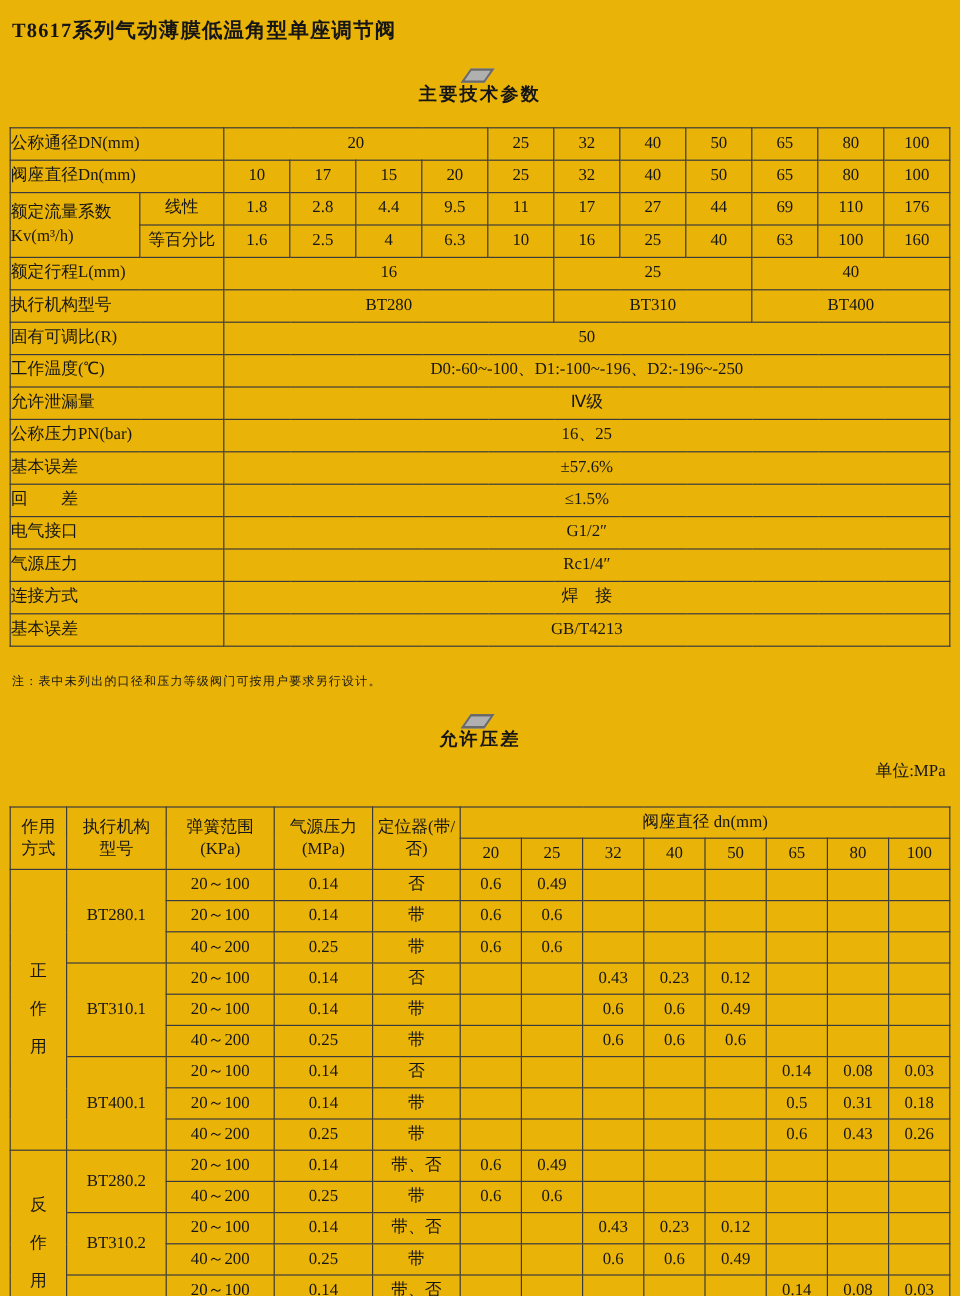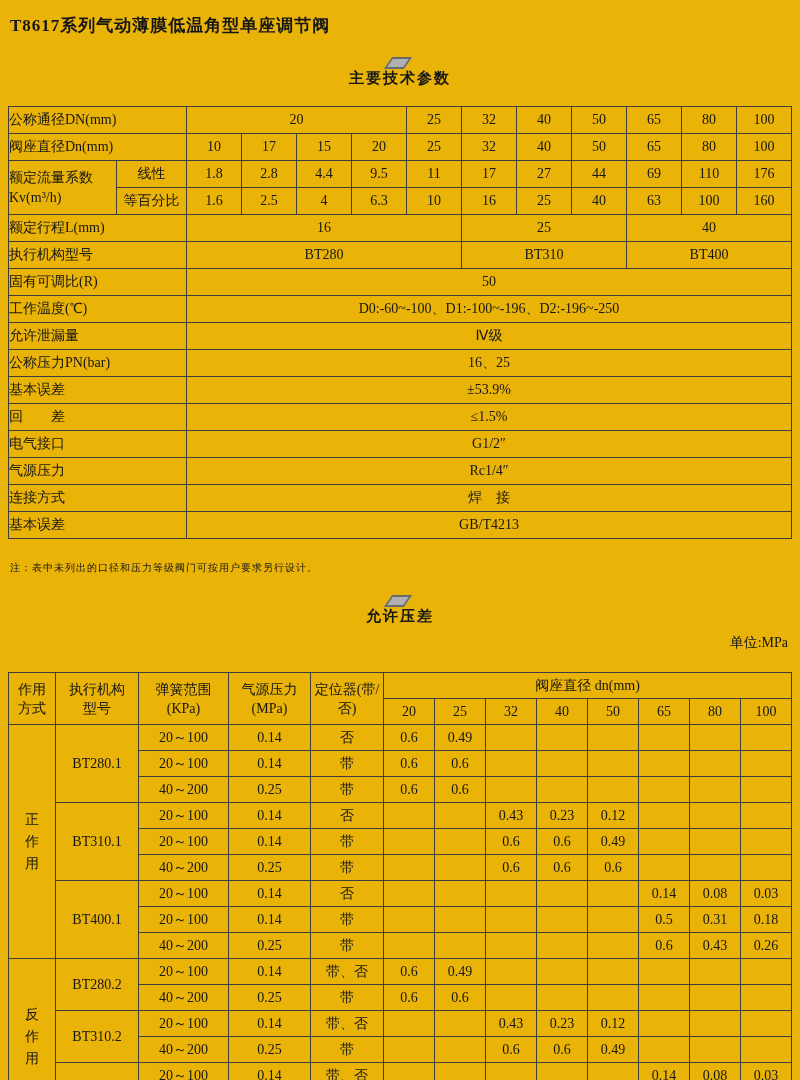--- a/index.html
+++ b/index.html
@@ -29,21 +29,21 @@
     border: 1px solid #3c3c3c; font-size: 14px; font-weight: normal;
     text-align: center; vertical-align: middle;
     padding: 3px 2px; line-height: 20px; overflow: hidden;
   }
   .t1 { margin-top: 18px; }
   .lbl { text-align: left; padding-left: 0; }
   .note { font-size: 10px; letter-spacing: 1px; margin: 22px 0 0 2px; }
   .unit-label { width: 784px; text-align: right; font-size: 14px; margin-top: 8px; padding-right: 4px; }
   .t2 { margin-top: 20px; }
   .t2 td, .t2 th { line-height: 19px; }
-  .vert { display: inline-block; width: 1.1em; word-break: break-all; line-height: 22px; }
+  .vert { display: inline-block; width: 1.1em; word-break: break-all; line-height: 32px; }
   .w2 { display: inline-block; width: 2.2em; word-break: break-all; }
   .w4 { display: inline-block; width: 4.3em; word-break: break-all; }
 </style>
 </head>
 <body>
 
 <div class="page">
 
   <div class="doc-title">T8617系列气动薄膜低温角型单座调节阀</div>
 
@@ -136,21 +136,21 @@
       <tr>
         <td class="lbl" colspan="2">允许泄漏量</td>
         <td colspan="11">Ⅳ级</td>
       </tr>
       <tr>
         <td class="lbl" colspan="2">公称压力PN(bar)</td>
         <td colspan="11">16、25</td>
       </tr>
       <tr>
         <td class="lbl" colspan="2">基本误差</td>
-        <td colspan="11">±53.9%</td>
+        <td colspan="11">±57.6%</td>
       </tr>
       <tr>
         <td class="lbl" colspan="2">回　　差</td>
         <td colspan="11">≤1.5%</td>
       </tr>
       <tr>
         <td class="lbl" colspan="2">电气接口</td>
         <td colspan="11">G1/2″</td>
       </tr>
       <tr>

